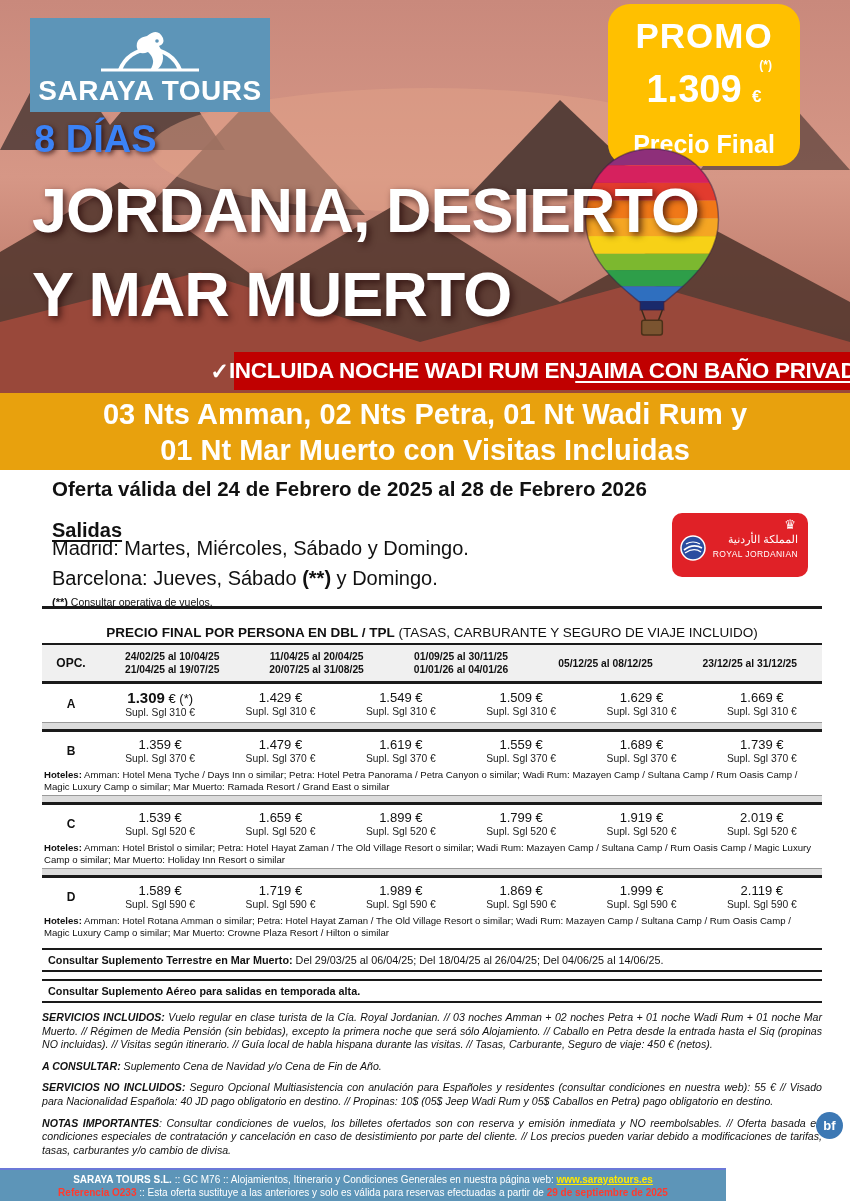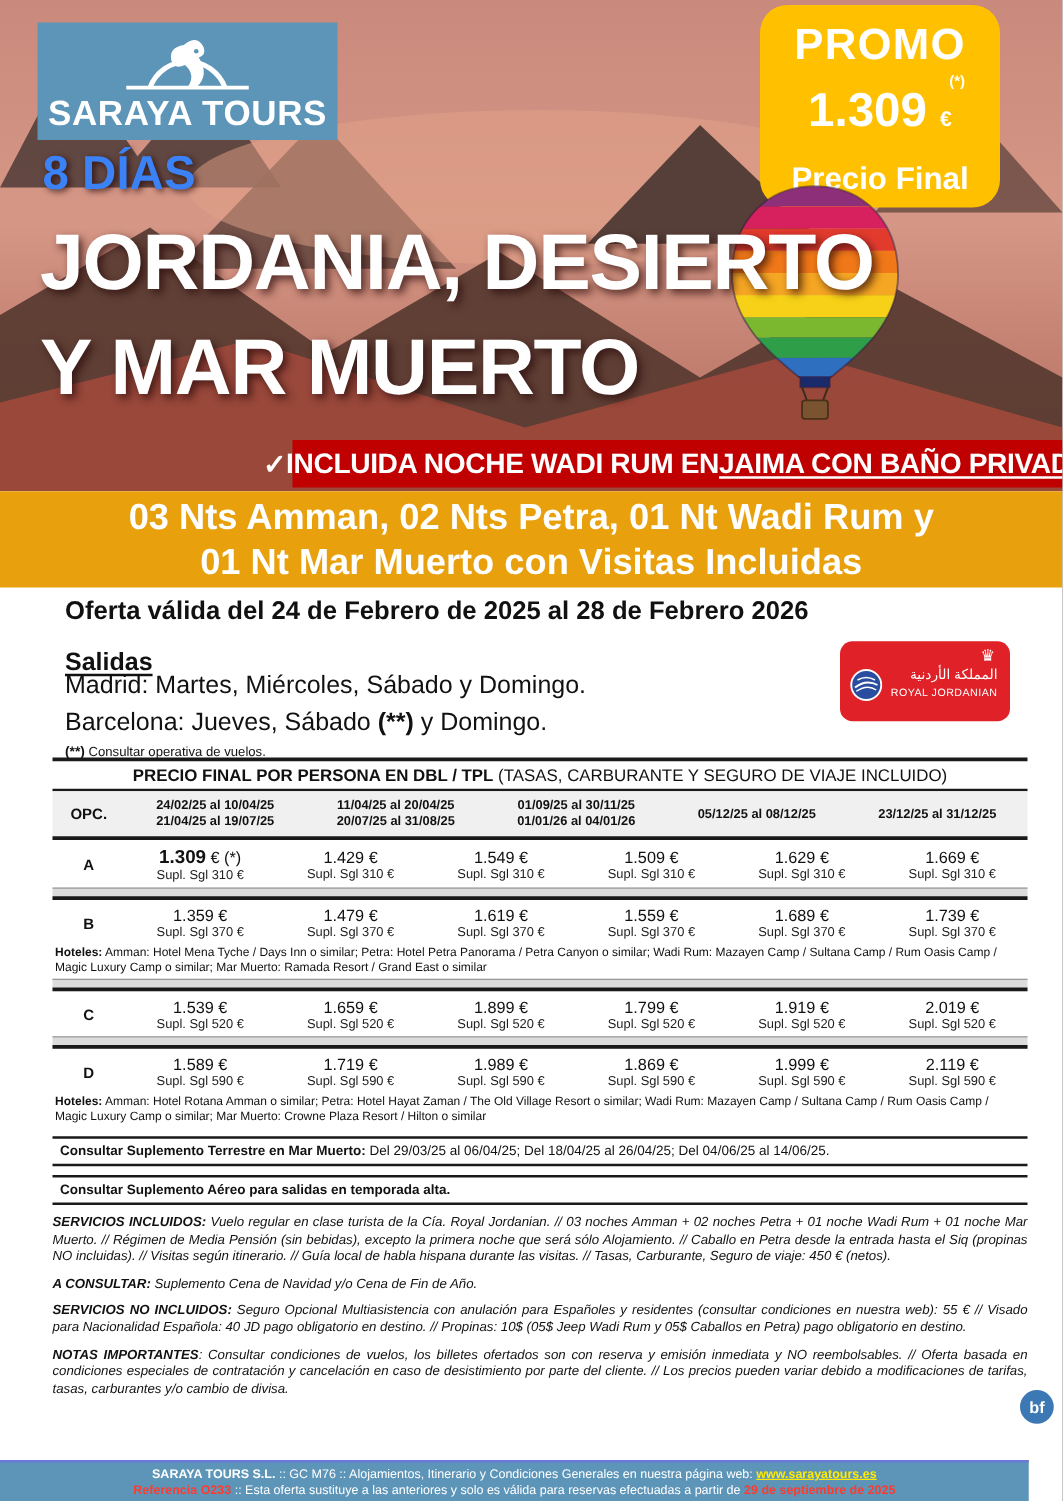--- a/index.html
+++ b/index.html
@@ -50,42 +50,42 @@
   .rj-logo { position:absolute; left:672px; top:513px; width:136px; height:64px; background:#e02127;
     border-radius:10px; color:#fff; }
   .rj-crown { position:absolute; right:12px; top:4px; font-size:13px; }
   .rj-arabic { position:absolute; right:10px; top:20px; font-size:11px; letter-spacing:1px; }
   .rj-name { position:absolute; right:10px; top:36px; font-size:8.5px; letter-spacing:.4px; }
   .rj-globe { position:absolute; left:8px; top:22px; width:26px; height:26px; }
 
   
   .main { position:absolute; left:42px; top:606px; width:780px; color:#111; }
   .ptable { border-top:3px solid #1a1a1a; }
-  .ptitle { text-align:center; font-size:13.5px; padding:4px 0 3px 0; border-bottom:2px solid #1a1a1a; }
+  .ptitle { text-align:center; font-size:13.5px; padding:16px 0 3px 0; border-bottom:2px solid #1a1a1a; }
   .ptitle b { font-size:13.5px; }
   .phead { display:flex; background:#f0f0f0; border-bottom:3px solid #1a1a1a; align-items:center; padding:5px 0; }
   .opc-col { width:58px; flex:none; text-align:center; font-weight:bold; font-size:12px; }
   .hcell { flex:1; text-align:center; font-weight:bold; font-size:10.3px; line-height:13px; }
   .prow { display:flex; align-items:center; padding:5px 0 4px 0; }
   .cell { flex:1; text-align:center; }
   .pmain { font-size:13px; }
   .pmain b { font-size:15px; }
   .psupl { font-size:10.3px; color:#222; margin-top:1px; }
   .hotels { font-size:9.6px; line-height:11.5px; padding:1px 4px 3px 2px; }
   .spacer { height:10px; background:#dcdcdc; border-top:1px solid #9a9a9a; border-bottom:3px solid #1a1a1a; }
   .crow { border-top:2px solid #1a1a1a; border-bottom:2px solid #1a1a1a; font-size:10.8px;
     padding:4px 6px; margin-top:7px; }
   .note { margin-top:8px; font-size:10.6px; line-height:13.6px; text-align:justify;font-style:italic; }
 
   .bf-badge { position:absolute; right:7px; top:1112px; width:27px; height:27px; border-radius:50%;
     background:#3c78b4; color:#fff; font-size:13px; font-weight:bold; display:flex; align-items:center;
     justify-content:center; }
 
   
-  .footer { position:absolute; left:0; bottom:0; width:823px; height:33px; background:#5d95b8;
+  .footer { position:absolute; left:0; bottom:0; width:726px; height:33px; background:#5d95b8;
     border-top:2px solid #6b79d8; text-align:center; color:#fff; font-size:10px; line-height:13px; padding-top:3px; }
   .footer a { color:#ffea00; font-weight:bold; }
   .f-red { color:#ff3a2e; font-weight:bold; }
 </style>
 </head>
 <body>
 
 <div class="page">
 
   <div class="hero">
@@ -296,20 +296,21 @@
           </div>
         <div class="cell">
             <div class="pmain"><span>1.919 €</span></div>
             <div class="psupl">Supl. Sgl 520 €</div>
           </div>
         <div class="cell">
             <div class="pmain"><span>2.019 €</span></div>
             <div class="psupl">Supl. Sgl 520 €</div>
           </div>
       </div>
+      <div class="hotels"><b>Hoteles:</b><span>  Amman: Hotel Bristol o similar; Petra: Hotel Hayat Zaman / The Old Village Resort o similar; Wadi Rum: Mazayen Camp / Sultana Camp / Rum Oasis Camp / Magic Luxury Camp o similar; Mar Muerto: Holiday Inn Resort o similar</span></div>
       <div class="spacer"></div>
 
       <div class="prow">
         <div class="opc-col">D</div>
         <div class="cell">
             <div class="pmain"><span>1.589 €</span></div>
             <div class="psupl">Supl. Sgl 590 €</div>
           </div>
         <div class="cell">
             <div class="pmain"><span>1.719 €</span></div>

